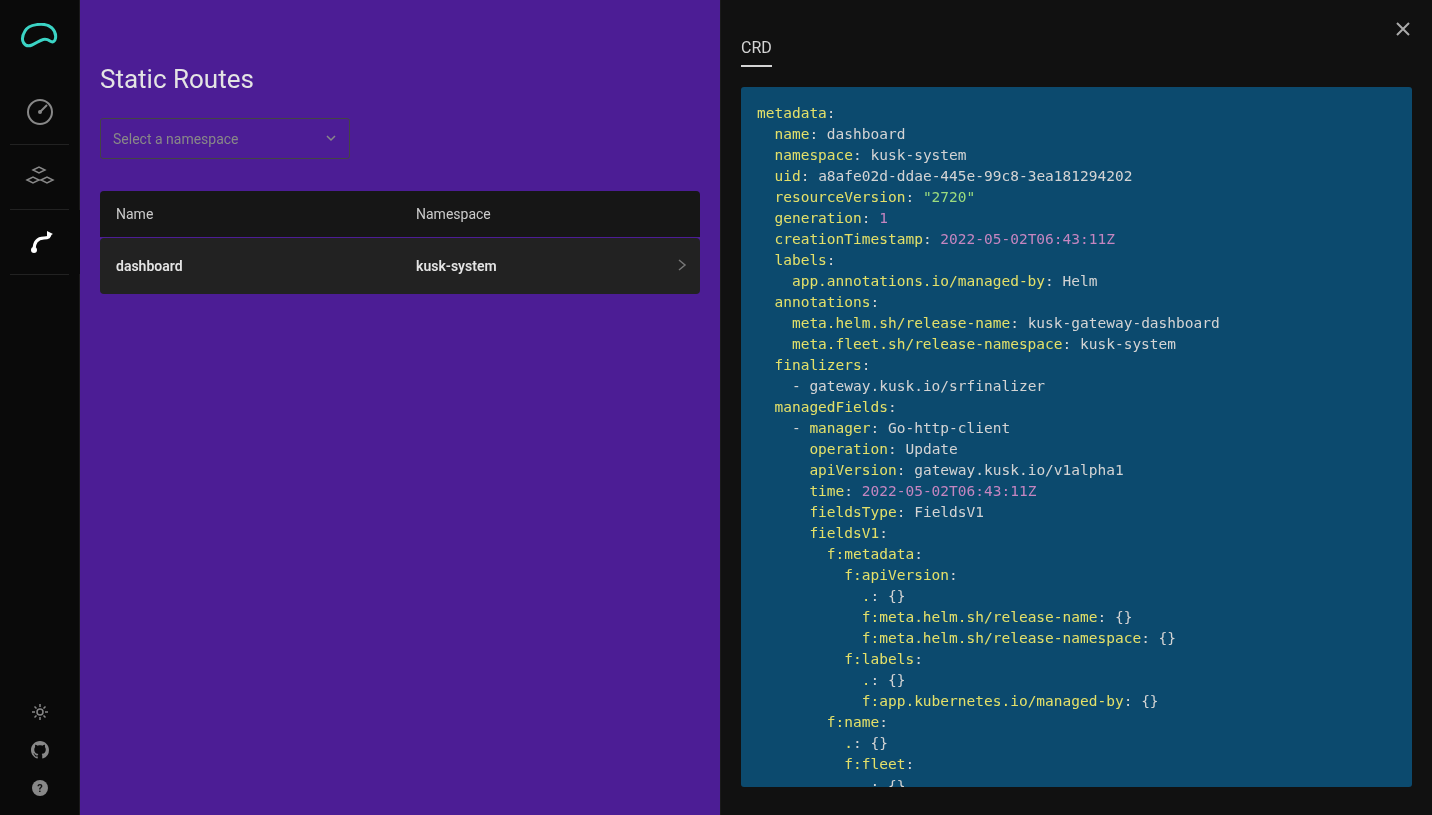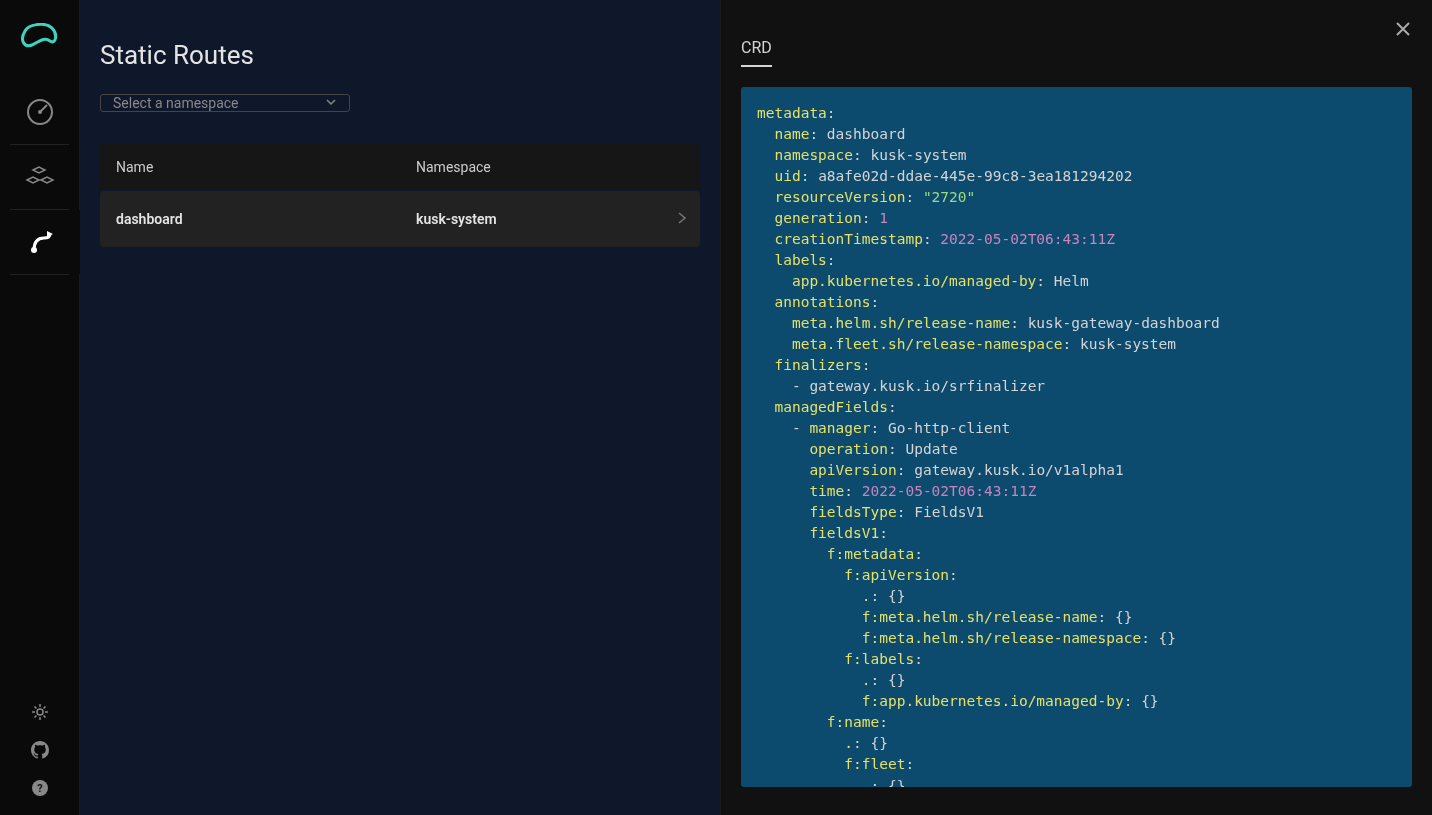--- a/index.html
+++ b/index.html
@@ -45,32 +45,32 @@
       border-left: 3px solid transparent;
     }
     .sidebar-divider {
       height: 1px;
       background: #222;
       margin: 0 10px;
     }
     
     .main {
       width: 640px;
-      background: #0f172a;
-      padding: 40px 0 0 20px;
+      background: #4c1d95;
+      padding: 64px 0 0 20px;
     }
     .page-title {
       font-size: 26px;
       font-weight: 400;
       color: #e4e4e4;
       margin-bottom: 24px;
     }
     .namespace-select {
       width: 250px;
-      height: 18px;
+      height: 41px;
       background: transparent;
       border: 1px solid #444;
       border-radius: 3px;
       display: flex;
       align-items: center;
       justify-content: space-between;
       padding: 0 12px;
       color: #888;
       font-size: 14px;
       cursor: pointer;
@@ -240,21 +240,21 @@
   </div>
   <div class="tab-label">CRD</div>
   <div class="code-block"><span class="y-key">metadata</span>:
   <span class="y-key">name</span>: <span>dashboard</span>
   <span class="y-key">namespace</span>: <span>kusk-system</span>
   <span class="y-key">uid</span>: <span>a8afe02d-ddae-445e-99c8-3ea181294202</span>
   <span class="y-key">resourceVersion</span>: <span class="y-quoted">"2720"</span>
   <span class="y-key">generation</span>: <span class="y-num">1</span>
   <span class="y-key">creationTimestamp</span>: <span class="y-num">2022-05-02T06:43:11Z</span>
   <span class="y-key">labels</span>:
-    <span class="y-key">app.kubernetes.io/managed-by</span>: <span>Helm</span>
+    <span class="y-key">app.annotations.io/managed-by</span>: <span>Helm</span>
   <span class="y-key">annotations</span>:
     <span class="y-key">meta.helm.sh/release-name</span>: <span>kusk-gateway-dashboard</span>
     <span class="y-key">meta.fleet.sh/release-namespace</span>: <span>kusk-system</span>
   <span class="y-key">finalizers</span>:
     - <span>gateway.kusk.io/srfinalizer</span>
   <span class="y-key">managedFields</span>:
     - <span class="y-key">manager</span>: <span>Go-http-client</span>
       <span class="y-key">operation</span>: <span>Update</span>
       <span class="y-key">apiVersion</span>: <span>gateway.kusk.io/v1alpha1</span>
       <span class="y-key">time</span>: <span class="y-num">2022-05-02T06:43:11Z</span>

